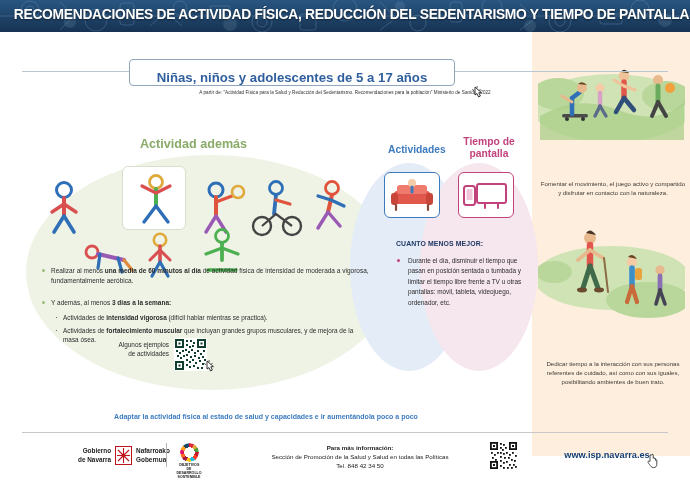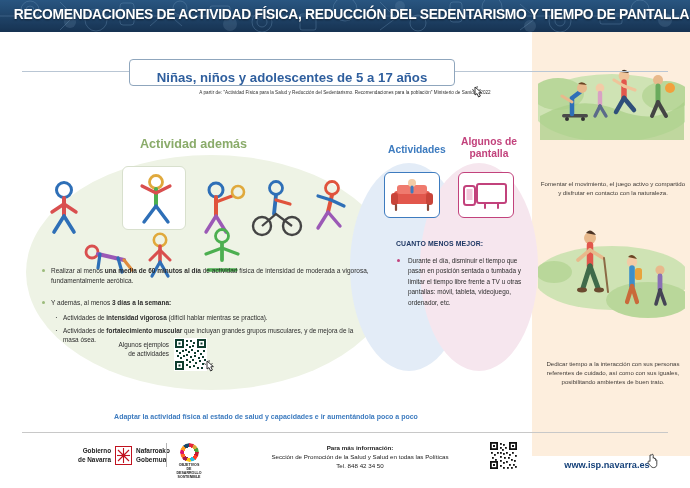--- a/index.html
+++ b/index.html
@@ -349,21 +349,20 @@
   }
   .footer-info .strong { font-weight: bold; }
   .web-url {
     position: absolute;
     left: 537px; top: 450px;
     width: 140px;
     text-align: center;
     color: #16427a;
     font-size: 9.2px;
     font-weight: bold;
-    margin-top: 10px;
   }
 
   
   .cursor { position: absolute; z-index: 30; }
   .cursor svg { display: block; }
   .cur-a { left: 471px; top: 85px; }
   .cur-b { left: 203px; top: 359px; }
   .cur-c { left: 646px; top: 452px; }
 </style>
 </head>
@@ -507,21 +506,21 @@
     <span>Niñas, niños y adolescentes de 5 a 17 años</span>
   </div>
   <div class="source-line">A partir de: "Actividad Física para la Salud y Reducción del Sedentarismo. Recomendaciones para la población" Ministerio de Sanidad 2022</div>
 
   <div class="blob-green"></div>
   <div class="blob-blue"></div>
   <div class="blob-pink"></div>
 
   <div class="h-actividad">Actividad además</div>
   <div class="h-sedentarismo">Actividades</div>
-  <div class="h-pantalla">Algunos de pantalla</div>
+  <div class="h-pantalla">Tiempo de pantalla</div>
 
   <div class="athlete-card"></div>
 
   <div class="athlete" style="left:34px; top:176px;">
     <svg viewBox="0 0 60 64" width="60" height="64">
       <circle cx="30" cy="14" r="7.5" fill="none" stroke="#2e6fb7" stroke-width="3"></circle>
       <path d="M30 22 L30 40" stroke="#d94f4f" stroke-width="4" stroke-linecap="round"></path>
       <path d="M30 28 L18 36 M30 28 L42 36" stroke="#d94f4f" stroke-width="3.4" stroke-linecap="round"></path>
       <path d="M30 40 L20 56 M30 40 L40 56" stroke="#2e6fb7" stroke-width="3.6" stroke-linecap="round"></path>
     </svg>

